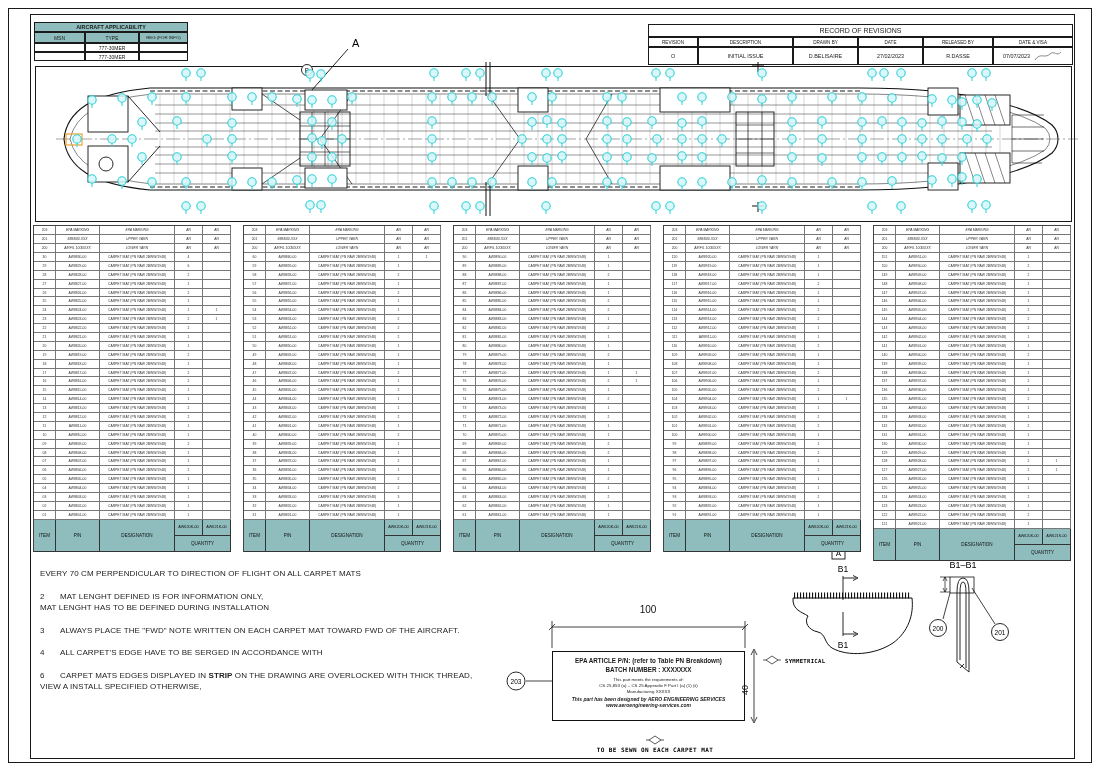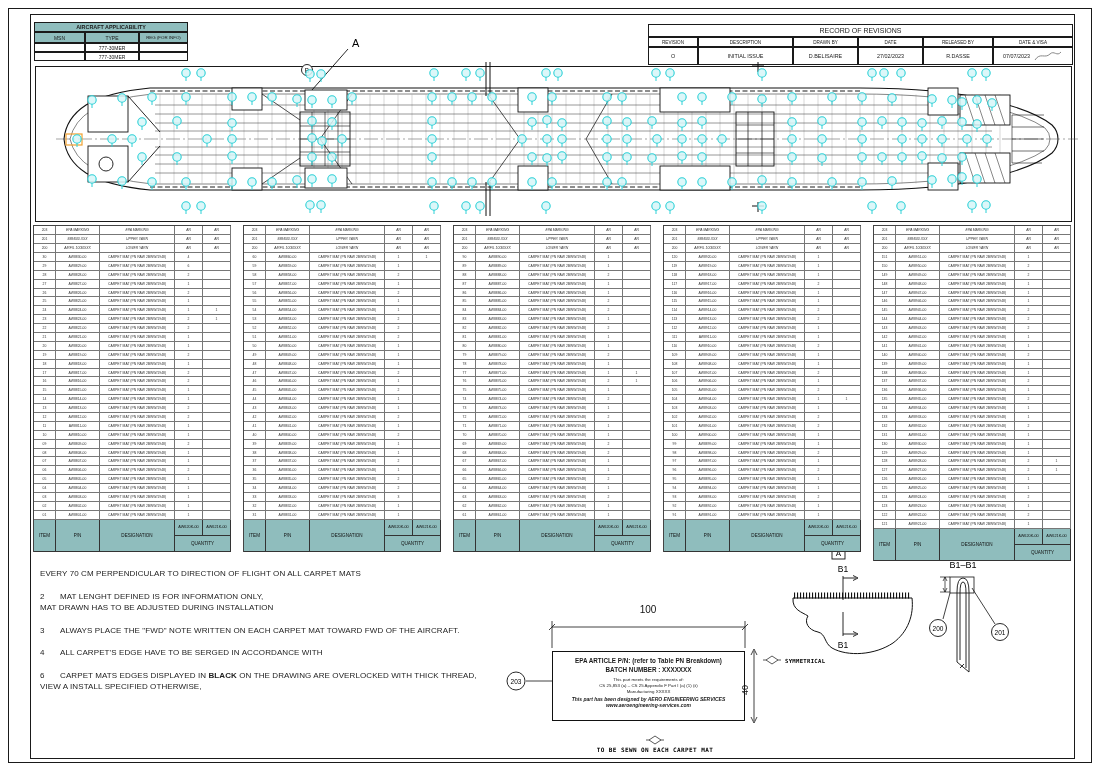--- a/index.html
+++ b/index.html
@@ -1843,30 +1843,30 @@
         </div>
       </div>
     </div>
 
   <div id="notes">
       <div class="note">
         <div>EVERY 70 CM PERPENDICULAR TO DIRECTION OF FLIGHT ON ALL CARPET MATS</div>
       </div>
       <div class="note">
         <div><span class="nnum">2</span>MAT LENGHT DEFINED IS FOR INFORMATION ONLY,</div>
-        <div>MAT DRAWN HAS TO BE ADJUSTED DURING INSTALLATION</div>
+        <div>MAT LENGHT HAS TO BE DEFINED DURING INSTALLATION</div>
       </div>
       <div class="note">
         <div><span class="nnum">3</span>ALWAYS PLACE THE "FWD" NOTE WRITTEN ON EACH CARPET MAT TOWARD FWD OF THE AIRCRAFT.</div>
       </div>
       <div class="note">
         <div><span class="nnum">4</span>ALL CARPET'S EDGE HAVE TO BE SERGED IN ACCORDANCE WITH</div>
       </div>
       <div class="note">
-        <div><span class="nnum">6</span>CARPET MATS EDGES DISPLAYED IN <b>BLACK</b> ON THE DRAWING ARE OVERLOCKED WITH THICK THREAD,</div>
+        <div><span class="nnum">6</span>CARPET MATS EDGES DISPLAYED IN <b>STRIP</b> ON THE DRAWING ARE OVERLOCKED WITH THICK THREAD,</div>
         <div>VIEW A INSTALL SPECIFIED OTHERWISE,</div>
       </div>
     </div>
 
   <div id="epa-box">
     <div class="l1">EPA ARTICLE P/N: (refer to Table PN Breakdown)</div>
     <div class="l2">BATCH NUMBER : XXXXXXX</div>
     <div class="sm" style="margin-top:4px;">This part meets the requirements of:</div>
     <div class="sm">CS 25,853 (a) – CS 25 Appendix F Part I (a) (1) (ii)</div>
     <div class="sm">Manufacturing XXXXX</div>

